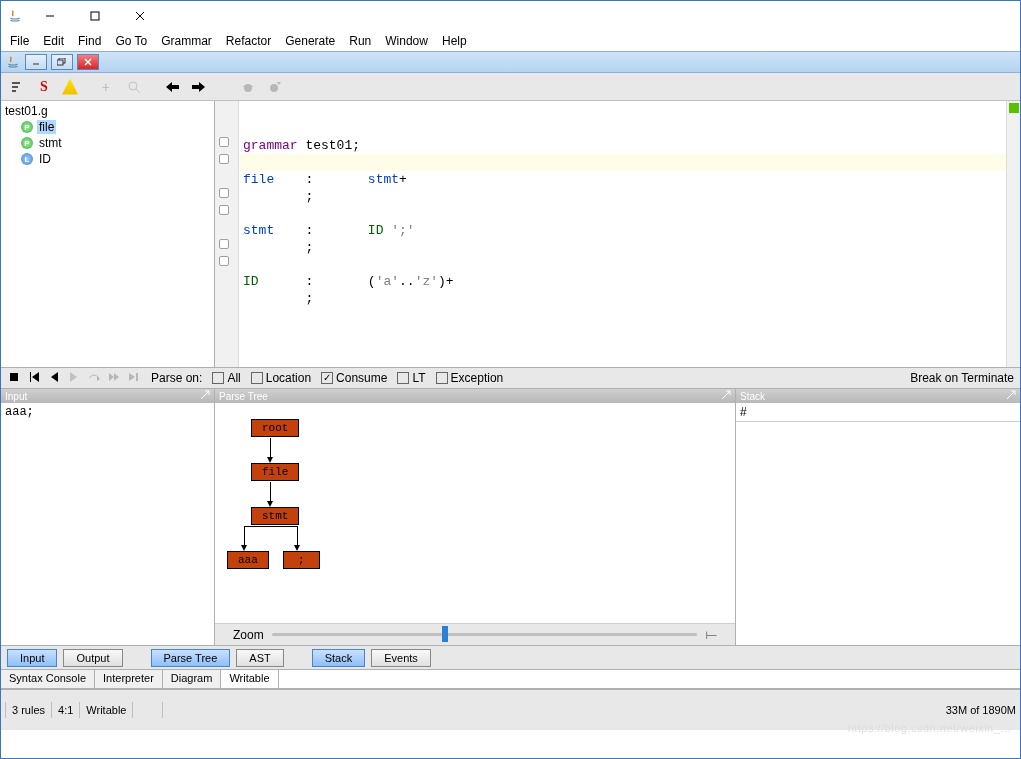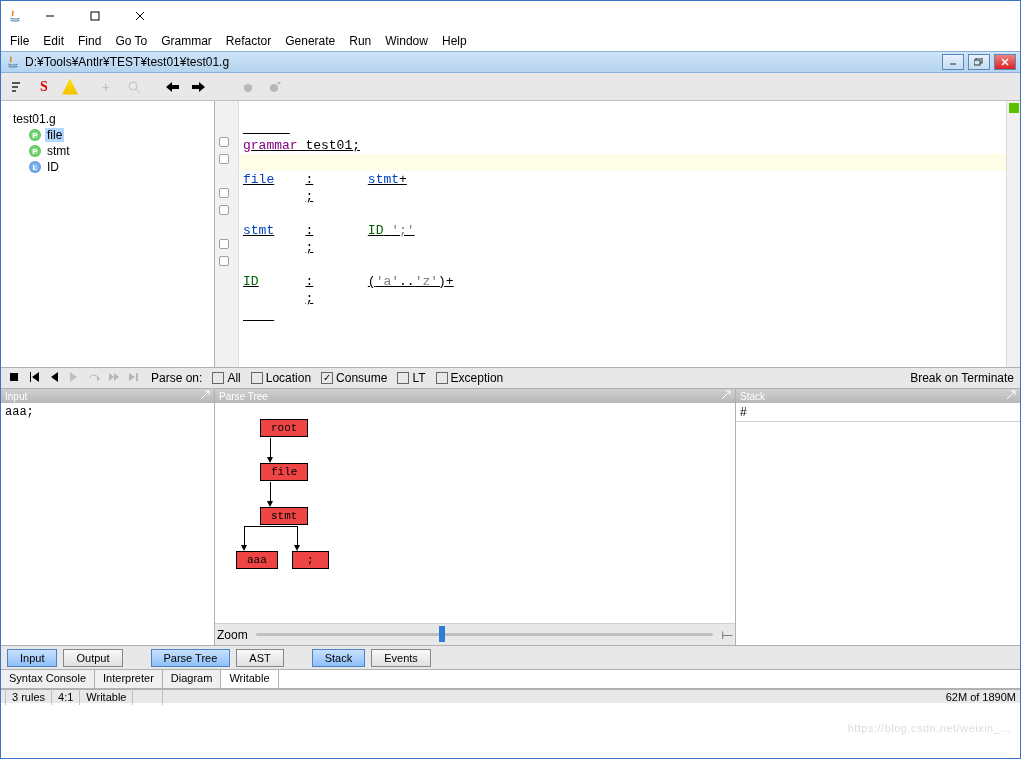--- a/index.html
+++ b/index.html
@@ -18,29 +18,29 @@
   .docwinbtns{display:flex;gap:4px;}
   .docwinbtn{width:22px;height:16px;border:1px solid #5a88b8;background:linear-gradient(#e8f1fb,#c4dcf2);display:flex;align-items:center;justify-content:center;}
   .docwinbtn.close{background:linear-gradient(#f08080,#d22);}
   .toolbar{height:28px;background:#e8e8e8;border-bottom:1px solid #c0c0c0;display:flex;align-items:center;padding:0 6px;gap:4px;}
   .toolbar .tbtn{width:22px;height:22px;display:flex;align-items:center;justify-content:center;}
   .toolbar .sep{width:8px;}
   .s-btn{font-family:serif;font-weight:bold;font-size:14px;color:#d00;padding:0 3px;}
   .warn-btn{width:16px;height:16px;background:linear-gradient(#ffe000,#f0c000);clip-path:polygon(50% 0,100% 100%,0 100%);position:relative;}
 
   .main-area{display:flex;height:266px;}
-  .tree-panel{width:214px;border-right:1px solid #b0b0b0;background:#fff;padding:10px;font-size:12px;}
+  .tree-panel{width:214px;border-right:1px solid #b0b0b0;background:#fff;padding:2px;font-size:12px;}
   .tree-root{padding:1px 2px;}
   .tree-item{display:flex;align-items:center;padding:1px 0 1px 18px;gap:4px;}
   .tree-item.sel span.lbl{background:#b4d7ff;}
   .tree-item .rule-icon{width:12px;height:12px;border-radius:50%;background:radial-gradient(#a0f0a0,#3ab03a);font-size:8px;display:flex;align-items:center;justify-content:center;color:#fff;font-weight:bold;}
   .tree-item .rule-icon.lexer{background:radial-gradient(#a0d0ff,#4080d0);}
   .tree-item .lbl{padding:0 2px;}
 
-  .editor-wrap{flex:1;position:relative;display:flex;text-decoration:underline;}
+  .editor-wrap{flex:1;position:relative;display:flex;}
   .gutter{width:24px;background:#f1f1f1;border-right:1px solid #dcdcdc;position:relative;height:100%;}
   .gmark{position:absolute;left:4px;width:10px;height:10px;border:1px solid #a0a0a0;border-radius:2px;background:#fff;}
   .editor{flex:1;font-family:"Courier New",monospace;font-size:13px;padding:2px 4px;line-height:17px;white-space:pre;position:relative;}
   .editor .kw{color:#800080;}
   .editor .rule{color:#0040c0;}
   .editor .lexr{color:#006000;}
   .editor .lit{color:#808080;}
   .hl-line{position:absolute;left:0;right:0;height:17px;background:#fdfde8;z-index:-1;}
   .editor-status{width:14px;background:#f1f1f1;border-left:1px solid #dcdcdc;}
   .mini-box{width:10px;height:10px;background:#5cc000;margin:2px auto;}
@@ -53,41 +53,41 @@
   .chk .box.on::after{content:"✓";font-size:10px;line-height:10px;}
 
   .panels{display:flex;height:256px;}
   .panel{border-right:1px solid #b0b0b0;display:flex;flex-direction:column;position:relative;}
   .panel-header{height:14px;background:linear-gradient(#d0d0d0,#b8b8b8);color:#fff;font-size:10px;padding:0 4px;display:flex;align-items:center;justify-content:space-between;}
   .panel-header svg{width:10px;height:10px;}
   .input-panel{width:214px;}
   .input-content{flex:1;padding:2px 4px;font-family:"Courier New",monospace;font-size:12px;}
   .parse-panel{flex:1;}
   .parse-content{flex:1;position:relative;overflow:auto;}
-  .tree-node{position:absolute;border:1px solid #000;padding:2px 10px;font-family:"Courier New",monospace;font-size:11px;background:#ef4444;margin-left:9px;}
+  .tree-node{position:absolute;border:1px solid #000;padding:2px 10px;font-family:"Courier New",monospace;font-size:11px;background:#c2410c;}
   .tree-line{position:absolute;background:#000;}
   .tree-arrow{position:absolute;width:0;height:0;border-left:3px solid transparent;border-right:3px solid transparent;border-top:6px solid #000;}
-  .zoom-row{height:22px;display:flex;align-items:center;padding:0 2px;gap:8px;font-size:12px;border-top:1px solid #d0d0d0;background:#e8e8e8;}
+  .zoom-row{height:22px;display:flex;align-items:center;padding:0 18px;gap:8px;font-size:12px;border-top:1px solid #d0d0d0;background:#e8e8e8;}
   .zoom-track{flex:1;height:3px;background:#c0c0c0;position:relative;border-radius:2px;}
   .zoom-thumb{position:absolute;width:6px;height:16px;background:#2d7fd6;top:-7px;left:40%;}
 
   .stack-panel{width:284px;border-right:none;}
   .stack-head{display:flex;padding:2px 4px;border-bottom:1px solid #d0d0d0;}
   .stack-head .col1{width:36px;}
   .stack-head .col2{flex:1;}
 
   .button-row{height:24px;background:#e8e8e8;border-top:1px solid #b0b0b0;display:flex;align-items:center;padding:0 6px;gap:6px;}
   .btn{padding:2px 12px;border:1px solid #888;font-size:11px;background:linear-gradient(#f8f8f8,#e0e0e0);}
   .btn.on{background:linear-gradient(#c8e0ff,#8ec0f8);border-color:#4a84c4;}
 
   .tab-row{height:20px;display:flex;border-top:1px solid #b0b0b0;border-bottom:1px solid #b0b0b0;}
   .tab{padding:2px 8px;font-size:11px;border-right:1px solid #b0b0b0;background:#f0f0f0;}
   .tab.active{background:#fff;}
 
-  .statusbar{height:14px;background:#e8e8e8;display:flex;align-items:center;font-size:11px;padding:0 4px;justify-content:space-between;border-top:1px solid #b0b0b0;}
+  .statusbar{height:41px;background:#e8e8e8;display:flex;align-items:center;font-size:11px;padding:0 4px;justify-content:space-between;border-top:1px solid #b0b0b0;}
   .statusbar .left{display:flex;gap:0;}
   .statusbar .cell{padding:2px 6px;border-right:1px solid #c0c0c0;}
   .statusbar .cell:first-child{border-left:1px solid #c0c0c0;}
   .watermark{position:absolute;right:10px;bottom:25px;color:#ddd;font-size:11px;letter-spacing:0.5px;pointer-events:none;}
 </style>
 </head>
 <body>
 
 <div class="titlebar">
   <span class="java-icon">
@@ -129,21 +129,20 @@
   <span>Help</span>
 </div>
 
 <div class="docbar">
   <span class="java-icon">
     <svg width="14" height="14" viewBox="0 0 16 16">
         <path d="M5 2c3 2-2 4 1 6" stroke="#e76f00" fill="none" stroke-width="1.5"></path>
         <path d="M3 10c0 2 10 2 10 0M3 12.5c0 1.5 10 1.5 10 0" stroke="#5382a1" fill="none" stroke-width="1.2"></path>
       </svg>
   </span>
-  <span class="path">D:¥Tools¥Antlr¥TEST¥test01¥test01.g</span>
   <div class="docwinbtns">
     <div class="docwinbtn">
         <svg width="8" height="8">
           <line x1="1" y1="6" x2="7" y2="6" stroke="#333"></line>
         </svg>
       </div>
     <div class="docwinbtn">
         <svg width="10" height="8">
           <rect x="2" y="0" width="6" height="5" fill="none" stroke="#333"></rect>
           <rect x="0" y="2" width="6" height="5" fill="#cde4f7" stroke="#333"></rect>
@@ -386,16 +385,16 @@
   <div class="tab active">Writable</div>
 </div>
 
 <div class="statusbar">
   <div class="left">
     <span class="cell">3 rules</span>
     <span class="cell">4:1</span>
     <span class="cell">Writable</span>
     <span class="cell" style="width:30px"></span>
   </div>
-  <span>62M of 1890M</span>
+  <span>33M of 1890M</span>
 </div>
 
 <div class="watermark">https://blog.csdn.net/weixin_...</div>
 
 </body></html>

